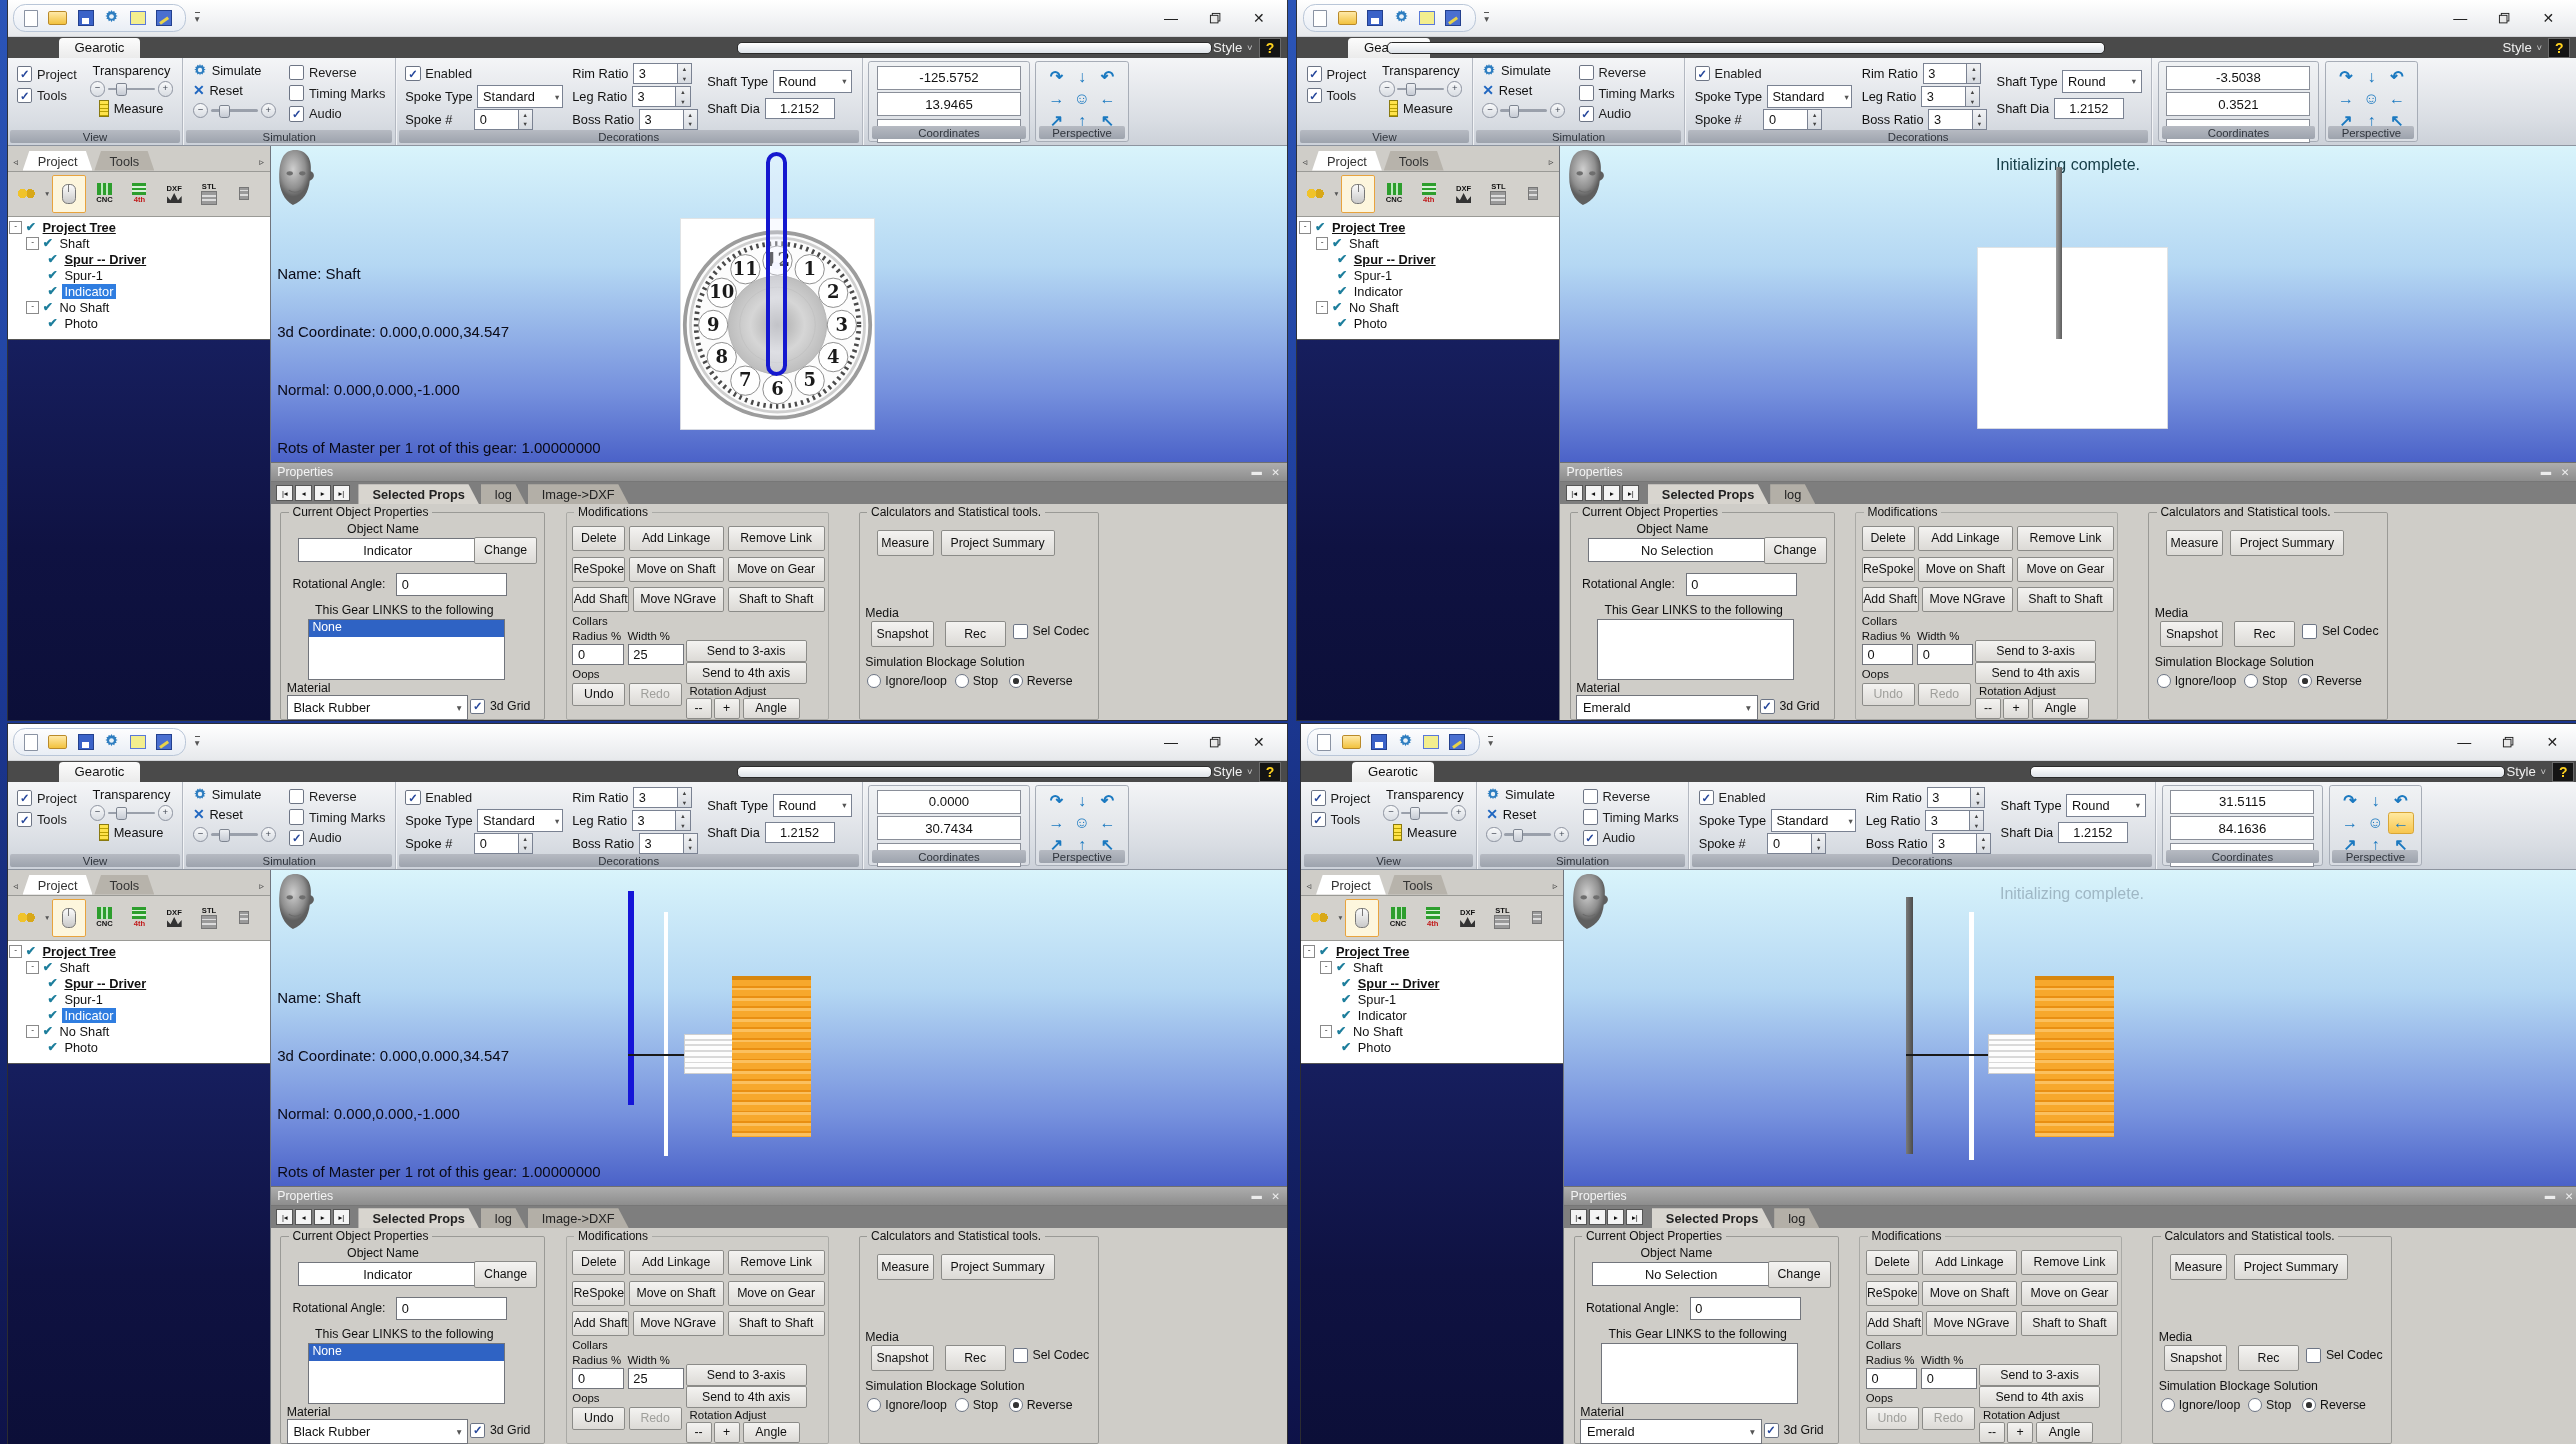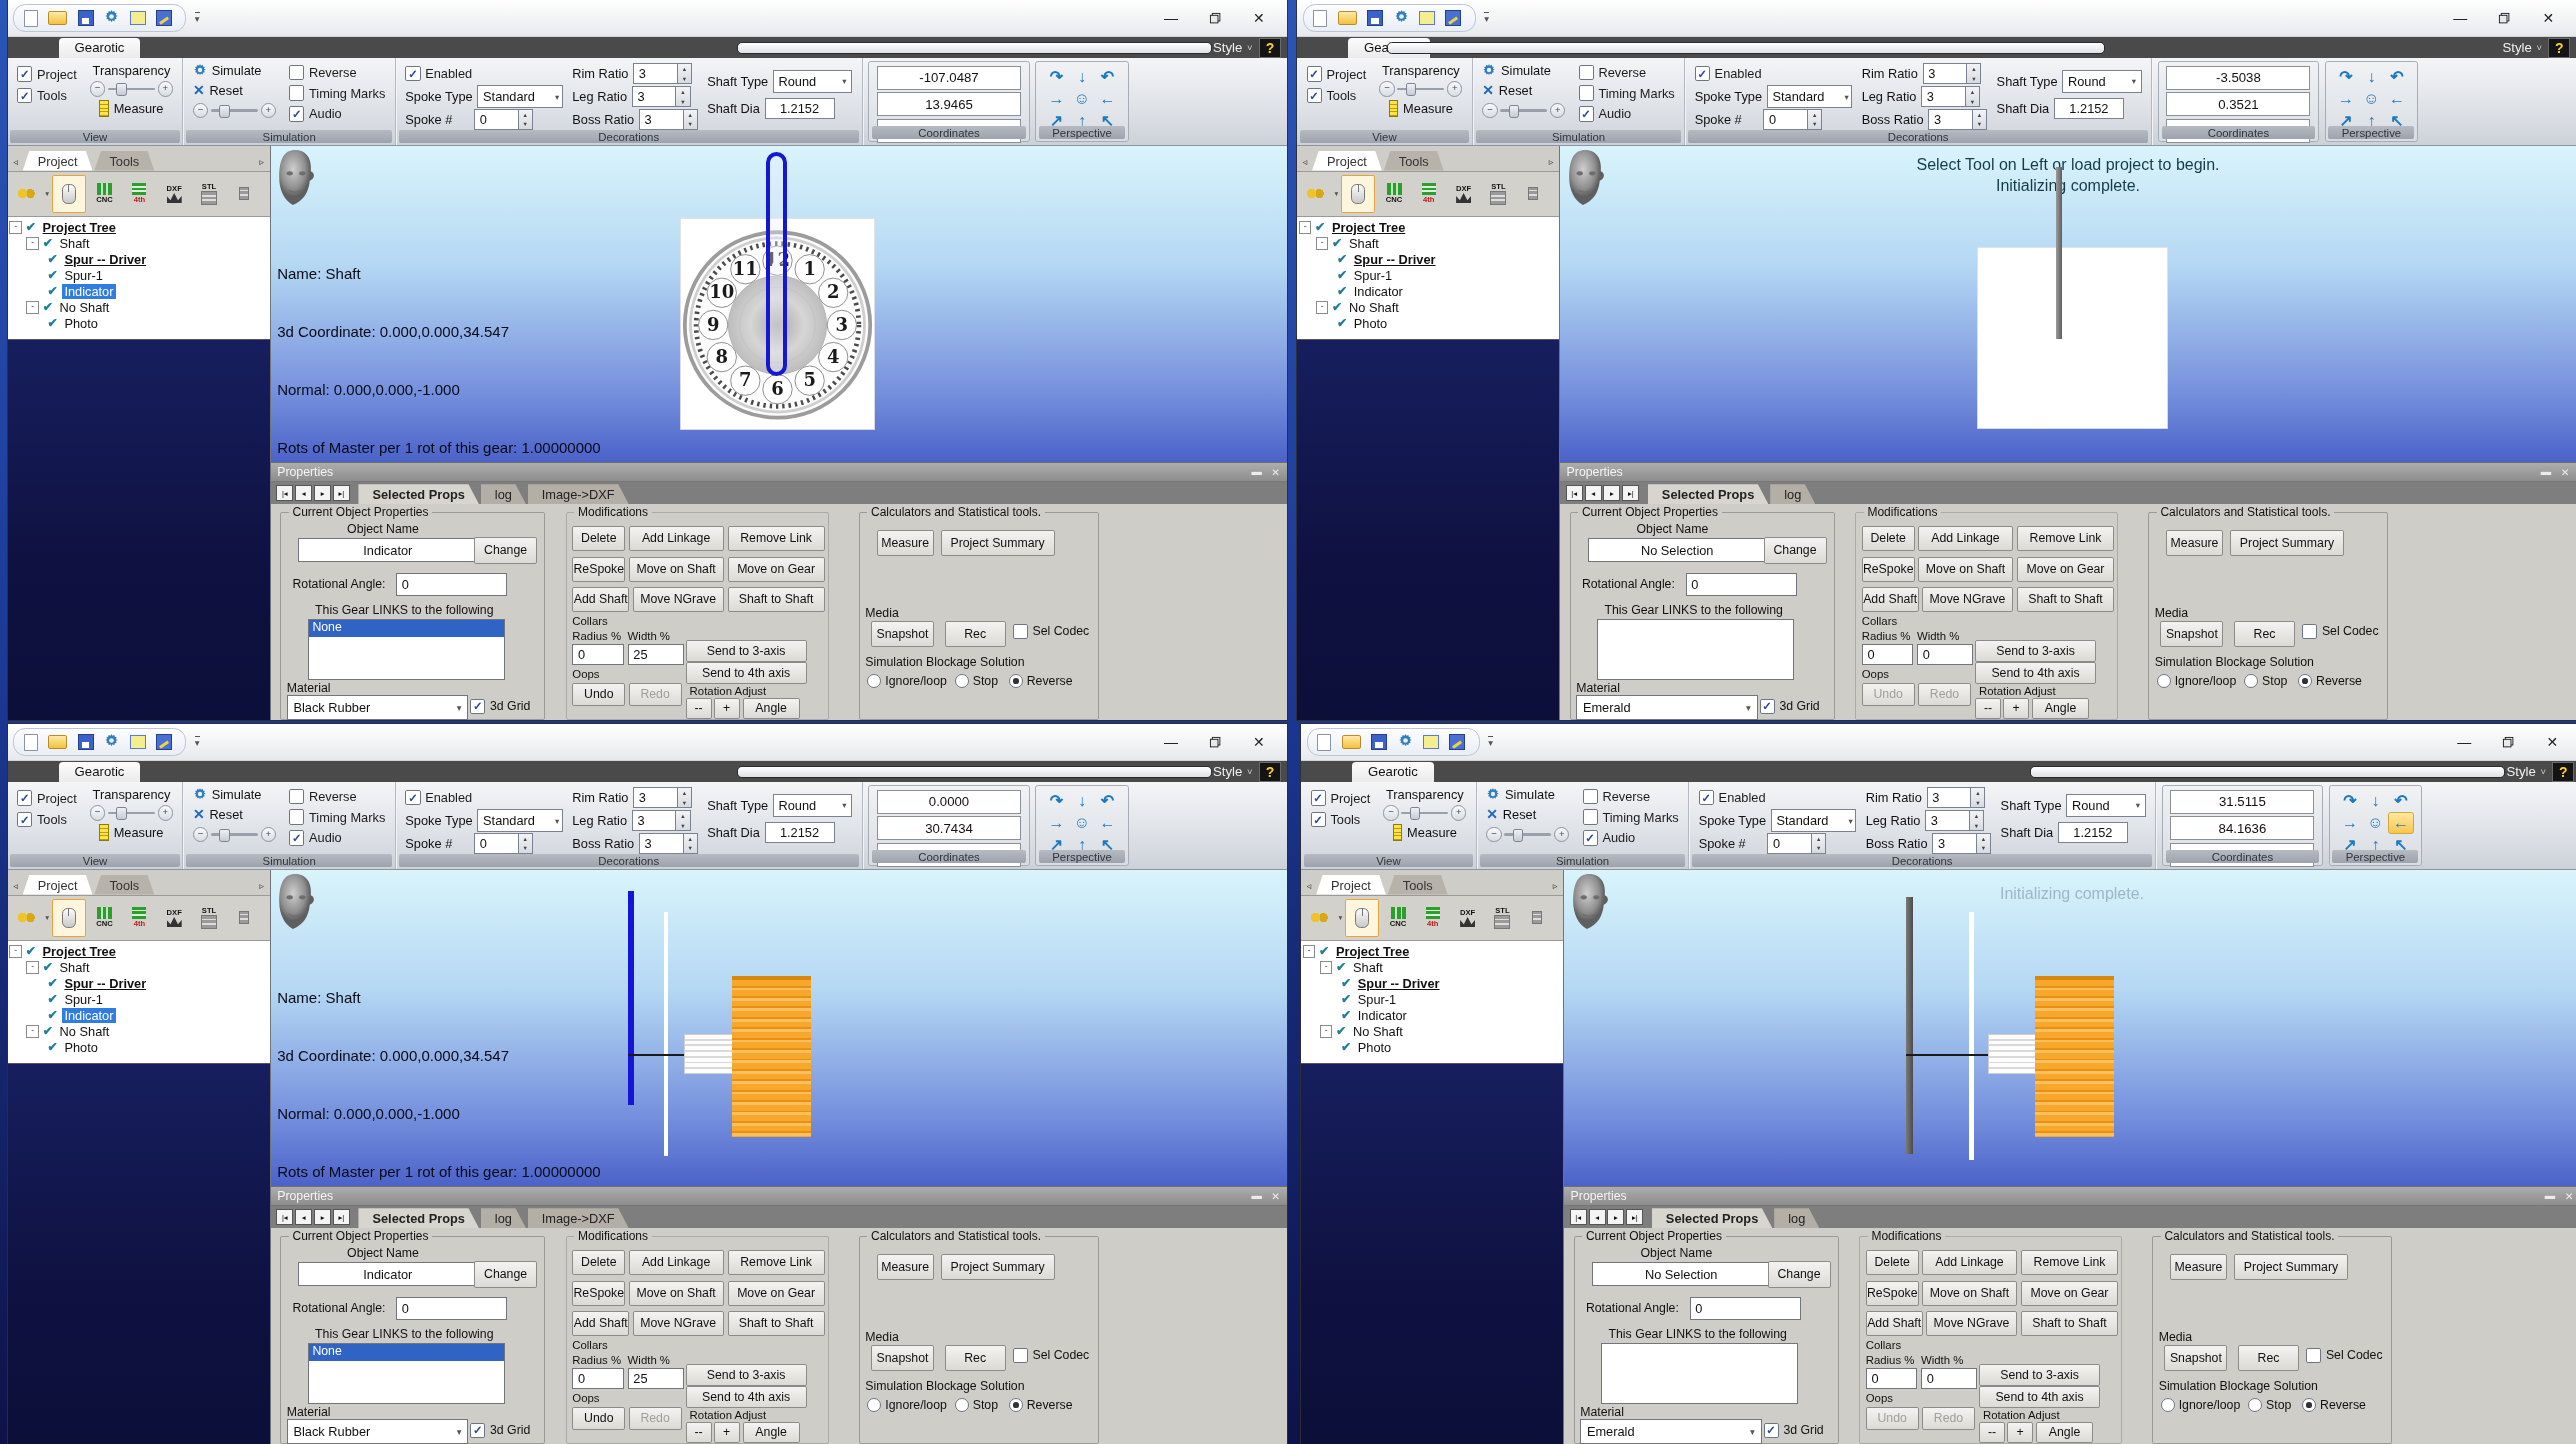--- a/index.html
+++ b/index.html
@@ -363,21 +363,21 @@
           <div class="dec-row">
               <span class="dlbl">Shaft Dia</span>
             <div class="fldbox" style="width:68px;">1.2152</div>
             </div>
         </div>
       </div>
       <div class="rlabel">Decorations</div>
     </div>
 
     <div class="rgroup boxed" style="margin-left:5.7px;">
-      <div class="coordbox">-107.0487</div>
+      <div class="coordbox">-125.5752</div>
       <div class="coordbox">13.9465</div>
       <div class="coordbox">0.0000</div>
       <div class="rlabel">Coordinates</div>
     </div>
 
     <div class="rgroup boxed">
       <div class="pgrid">
         <div class="parrow">↷</div>
         <div class="parrow">↓</div>
         <div class="parrow">↶</div>
@@ -927,21 +927,20 @@
                   <stop offset="100%" stop-color="#5f5f5f"></stop>
                 </radialGradient>
               </defs>
               <path d="M20 2 C32 2 36 12 35 22 C40 24 38 30 34 31 C33 42 28 50 18 54 C10 50 5 40 5 28 C5 10 10 2 20 2 Z" fill="url(#bg1)"></path>
               <ellipse cx="15" cy="24" rx="3" ry="2" fill="#6e6e6e"></ellipse>
               <ellipse cx="27" cy="24" rx="3" ry="2" fill="#6e6e6e"></ellipse>
               <path d="M14 40 Q20 44 26 40" stroke="#6a6a6a" fill="none"></path>
             </svg></span>
 
         <div class="center-msg">
-          <div>Select Tool on Left or load project to begin.</div>
           <div>Initializing complete.</div>
         </div>
 
         <div class="board-scene">
           <div class="board"></div>
           <div class="rod"></div>
         </div>
 
       </div>
 

